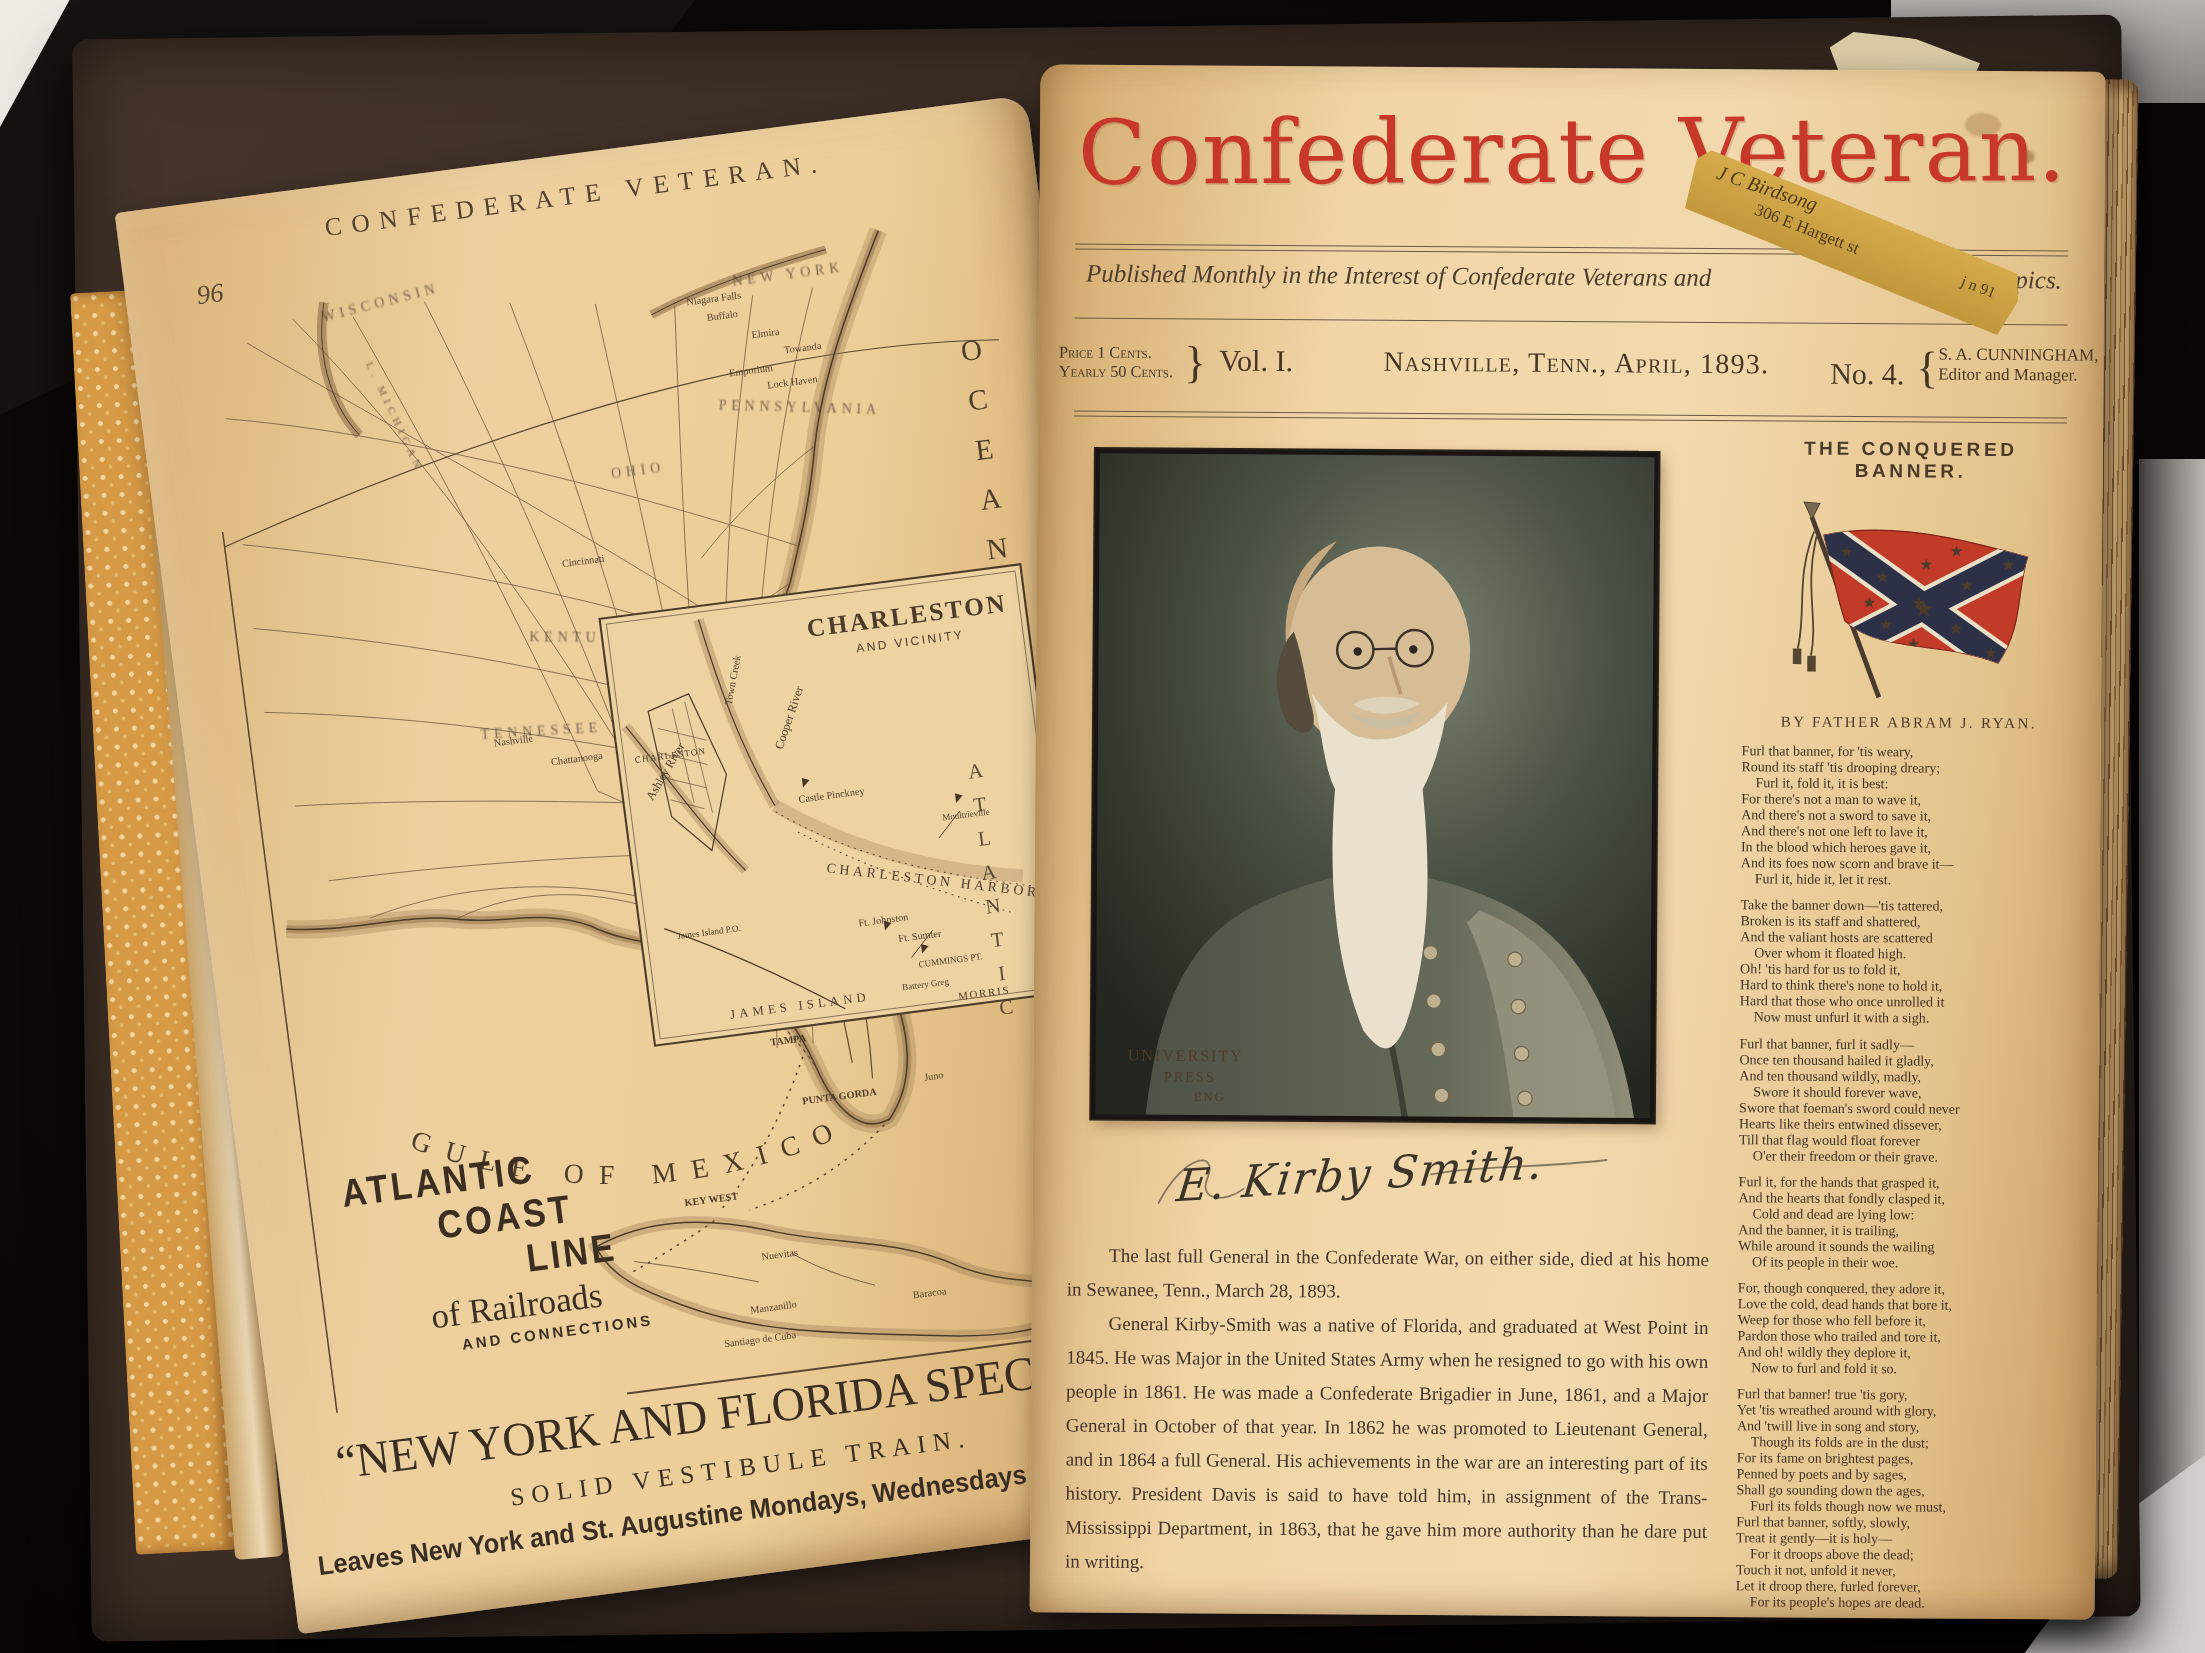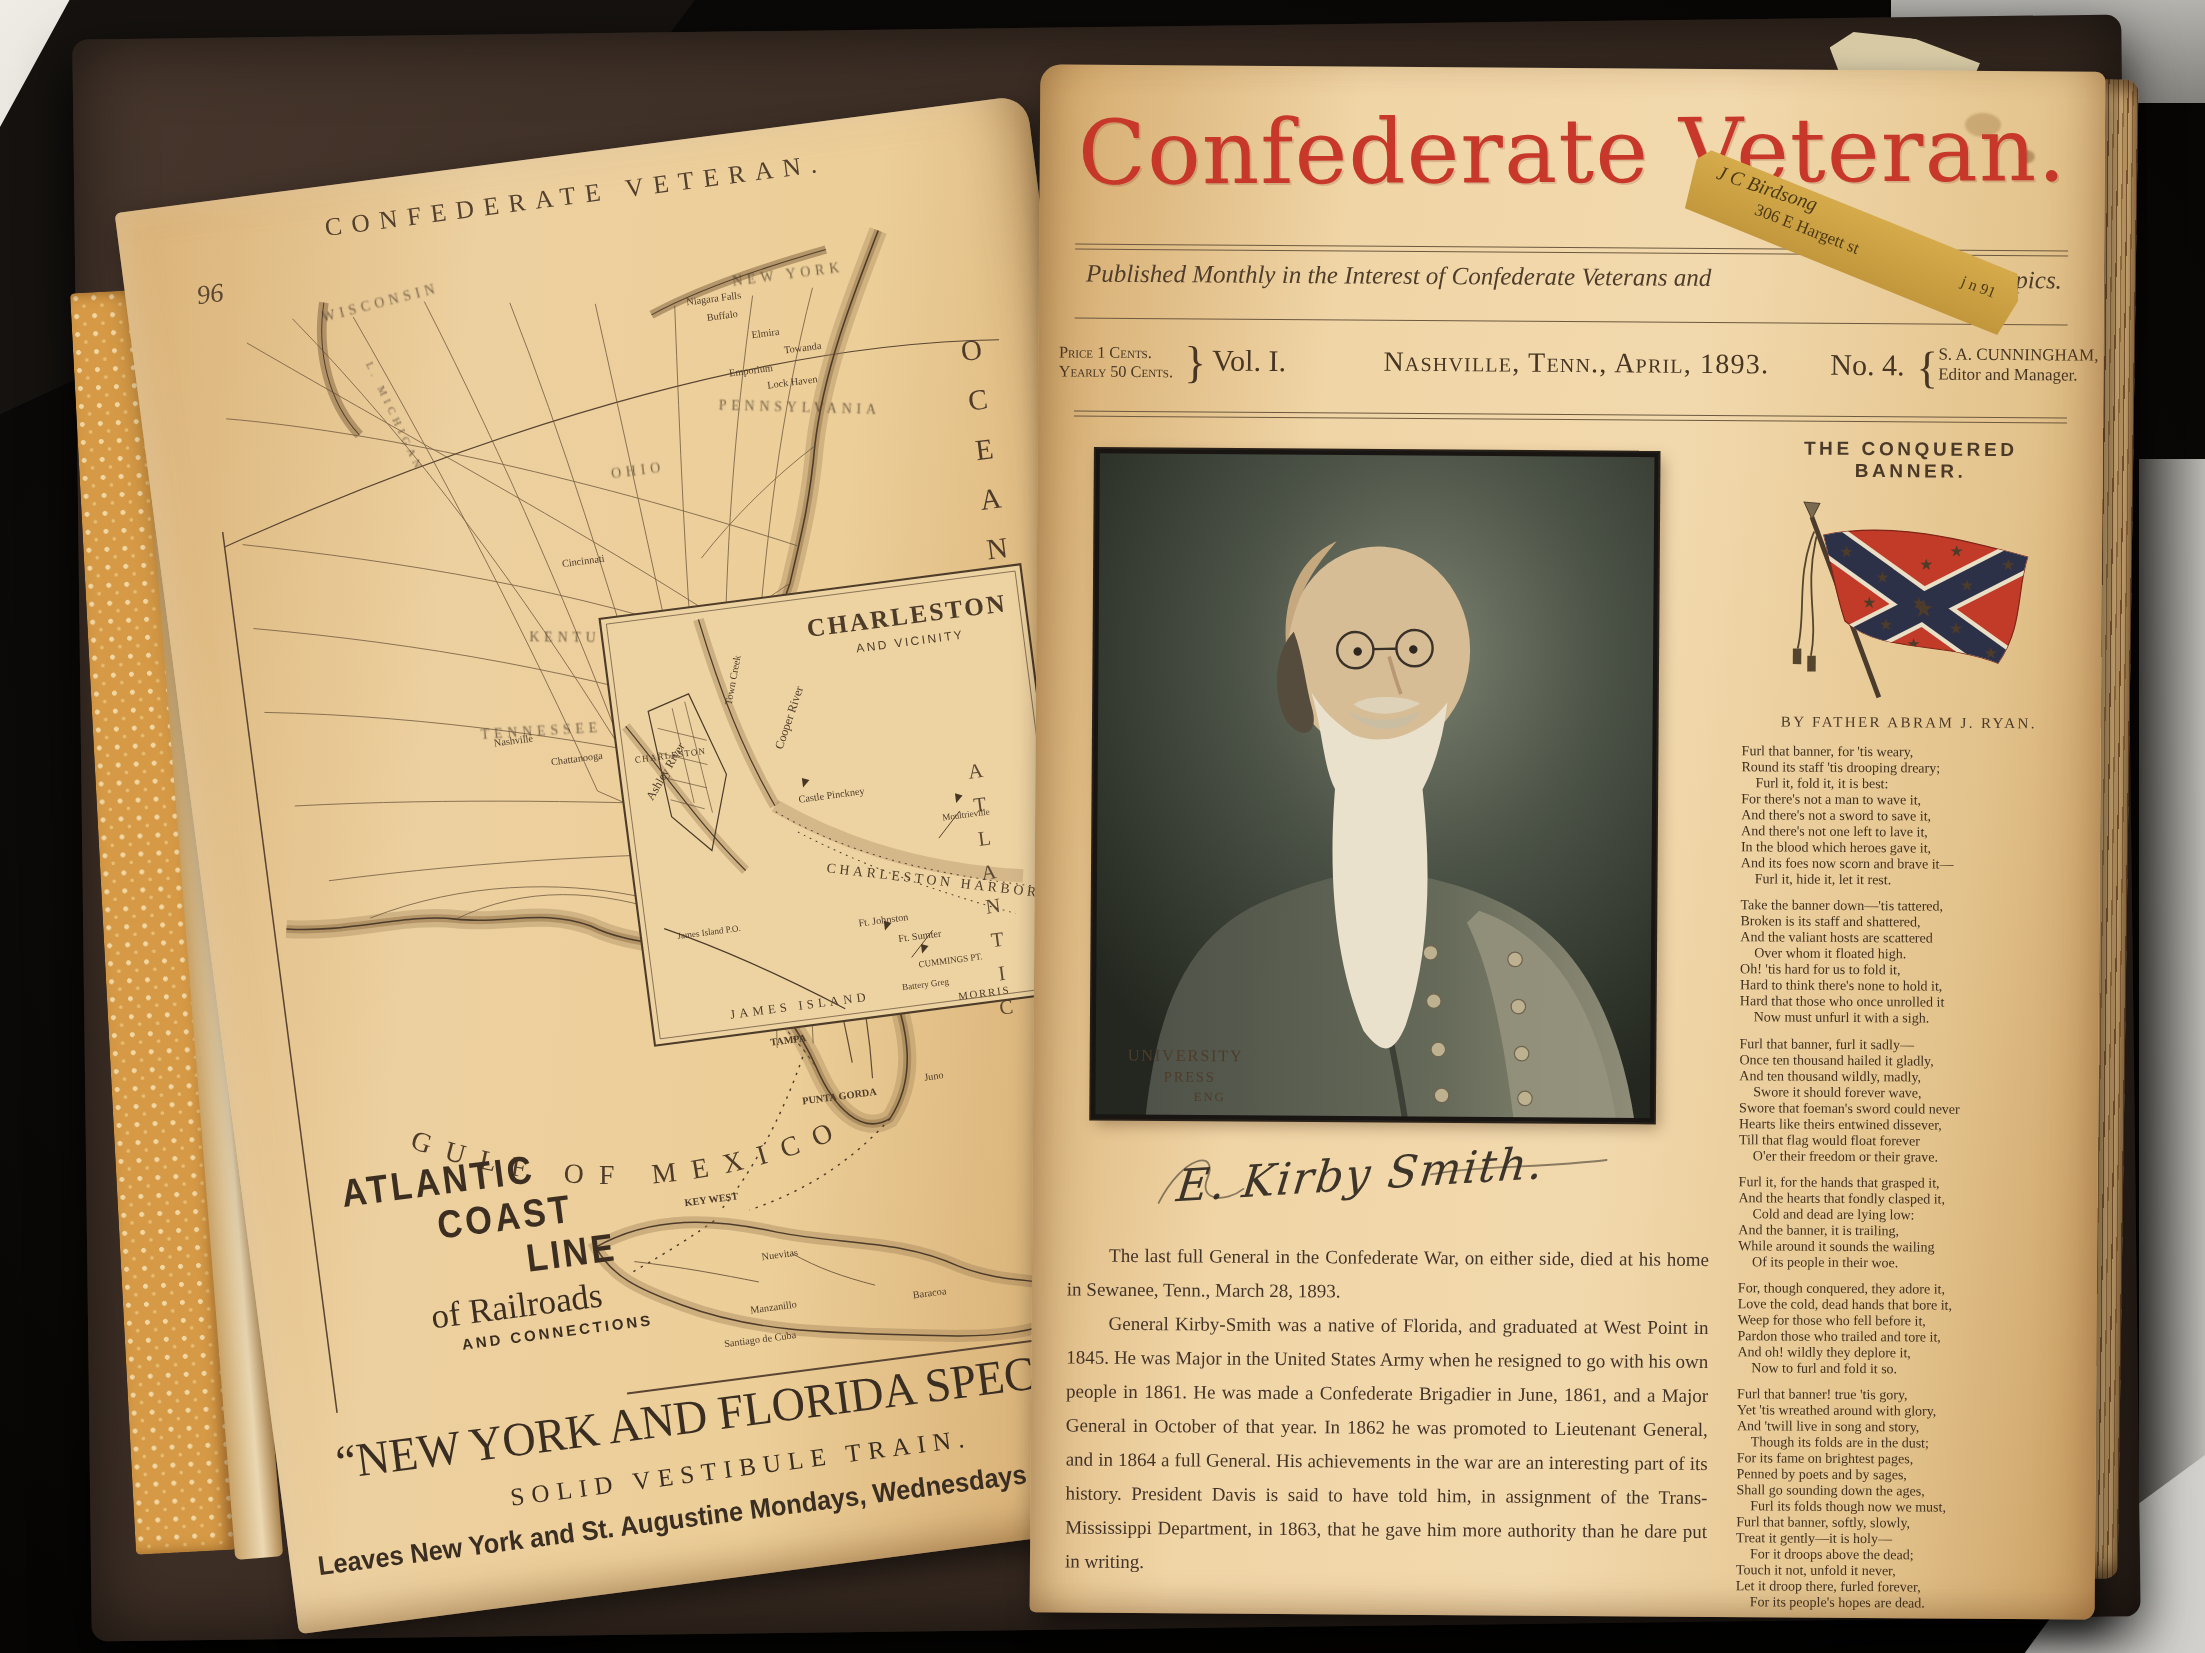--- a/index.html
+++ b/index.html
@@ -84,23 +84,23 @@
   .tape{left:638px;top:138px;width:351px;height:68px;transform:rotate(21deg);
      background:linear-gradient(#d5ab4b,#c2973c);border-radius:3px;
      clip-path:polygon(0 20%,3% 0,97% 5%,100% 42%,98% 100%,2% 94%);
      box-shadow:0 1.8px 4.8px rgba(50,30,5,.5);color:#4c3a16;}
   .tape .t1{position:absolute;left:24px;top:3.6px;font-size:20px;font-style:italic;transform:rotate(-3deg);}
   .tape .t2{position:absolute;left:73px;top:29px;font-size:17px;}
   .tape .t3{position:absolute;right:24px;top:20.6px;font-size:15.7px;}
   .infoline{left:0;top:267px;width:100%;height:73px;color:#463623;}
   .infoline .price{position:absolute;left:20.6px;top:11px;font-variant:small-caps;font-size:16.3px;line-height:19px;}
   .infoline .brL{position:absolute;left:146px;top:3.6px;font-size:45px;font-weight:normal;color:#463623;}
-  .infoline .vol{position:absolute;left:174px;top:11px;font-size:30px;}
+  .infoline .vol{position:absolute;left:181px;top:11px;font-size:30px;}
   .infoline .mid{position:absolute;left:290px;top:12px;width:496px;text-align:center;font-variant:small-caps;font-size:28px;letter-spacing:1.2px;}
-  .infoline .num{position:absolute;left:792px;top:11px;font-size:30px;}
+  .infoline .num{position:absolute;left:792px;top:20px;font-size:30px;}
   .infoline .brR{position:absolute;left:878px;top:3.6px;font-size:45px;}
   .infoline .ed{position:absolute;left:900px;top:7.3px;font-size:17px;line-height:20px;}
   .col-poem{left:706px;top:368px;width:334px;color:#3f3020;}
   .poem-title{text-align:center;font-family:"Liberation Sans",sans-serif;font-weight:bold;
      font-size:19px;letter-spacing:3.6px;color:#4b3a28;}
   .flag-wrap{margin:15.7px auto 2.4px auto;width:284px;height:210px;position:relative;}
   .byline{text-align:center;font-size:15px;letter-spacing:2.4px;margin:6px 0 13.3px 0;color:#4b3a28;}
   .stanzas{font-size:14px;line-height:16px;}
   .stanza{white-space:pre-wrap;margin-bottom:10.3px;}
   .col-art{left:35px;top:384px;width:642px;}

